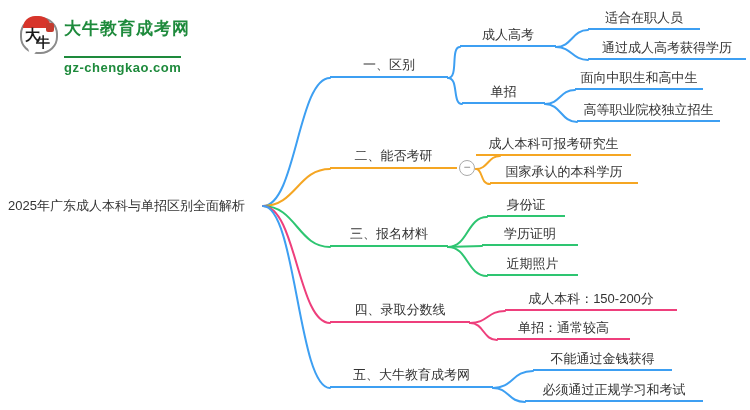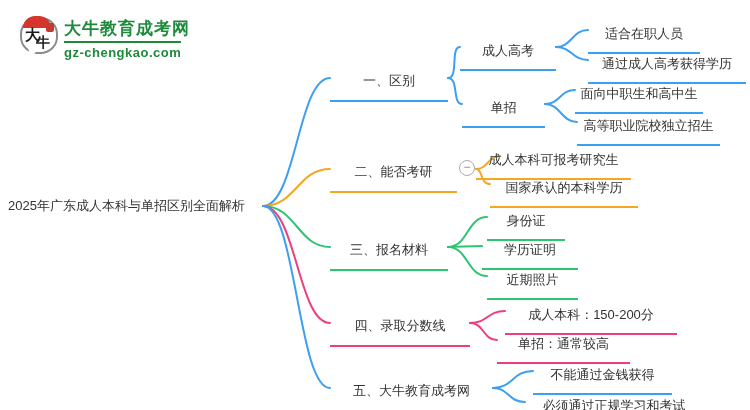--- a/index.html
+++ b/index.html
@@ -5,21 +5,21 @@
   html,body{margin:0;padding:0;background:#fff;}
   .stage{position:relative;width:750px;height:410px;background:#ffffff;overflow:hidden;
          font-family:"Liberation Sans","DejaVu Sans",sans-serif;}
   svg.connectors{position:absolute;left:0;top:0;width:750px;height:410px;}
   svg.connectors path{fill:none;stroke-width:2;stroke-linecap:round;}
 
   .root{position:absolute;left:8px;top:197px;width:252px;font-size:13px;line-height:18px;
         color:#333;white-space:nowrap;}
 
   .node{position:absolute;font-size:13px;line-height:19px;color:#333;text-align:center;
-        padding-bottom:9px;border-bottom:2px solid #ccc;white-space:nowrap;box-sizing:content-box;margin-top:16px;}
+        padding-bottom:1px;border-bottom:2px solid #ccc;white-space:nowrap;box-sizing:content-box;}
   .lvl1{line-height:20px;}
 
   .collapse{position:absolute;left:459px;top:160px;width:14px;height:14px;border:1.5px solid #aaa;
             border-radius:50%;background:#fff;color:#888;font-size:12px;line-height:13px;
             text-align:center;cursor:pointer;z-index:3;}
 
   
   .logo{position:absolute;left:18px;top:14px;width:180px;height:50px;}
   .logo-bubble{position:absolute;left:2px;top:3px;width:34px;height:33px;background:#fff;
                border:2px solid #8b8b8b;border-radius:46% 46% 46% 46%;}
@@ -28,21 +28,21 @@
   .logo-seal{position:absolute;right:2px;top:4px;width:8px;height:9px;background:#c43a2e;border-radius:2px;}
   .lg-char{position:absolute;color:#1a1a1a;font-family:"Liberation Serif","DejaVu Serif",serif;
            font-weight:bold;}
   .lg-char.c1{left:3px;top:7px;font-size:15px;}
   .lg-char.c2{left:14px;top:15px;font-size:14px;}
   .logo-tail{position:absolute;left:6px;bottom:-8px;width:0;height:0;
              border-left:4px solid transparent;border-right:7px solid transparent;
              border-top:9px solid #8b8b8b;}
   .logo-text{position:absolute;left:46px;top:3px;}
   .logo-title{font-size:17px;font-weight:bold;color:#1e8a3c;letter-spacing:1px;white-space:nowrap;}
-  .logo-url{margin-top:1px;padding-top:2px;border-top:2px solid #1e8a3c;font-size:13px;
+  .logo-url{margin-top:16px;padding-top:2px;border-top:2px solid #1e8a3c;font-size:13px;
             font-weight:bold;color:#1e8a3c;letter-spacing:.5px;display:inline-block;}
 </style>
 </head>
 <body>
 
 <div class="stage">
 
   <svg class="connectors">
 
     <path d="M263 206 C296 206 298 78 330 78" stroke="#3d9ff2"></path>

